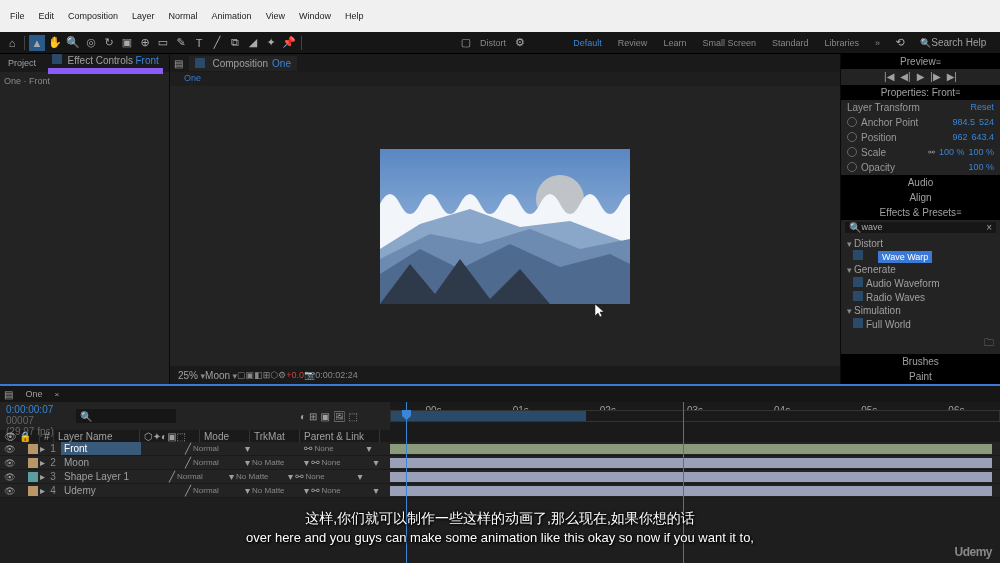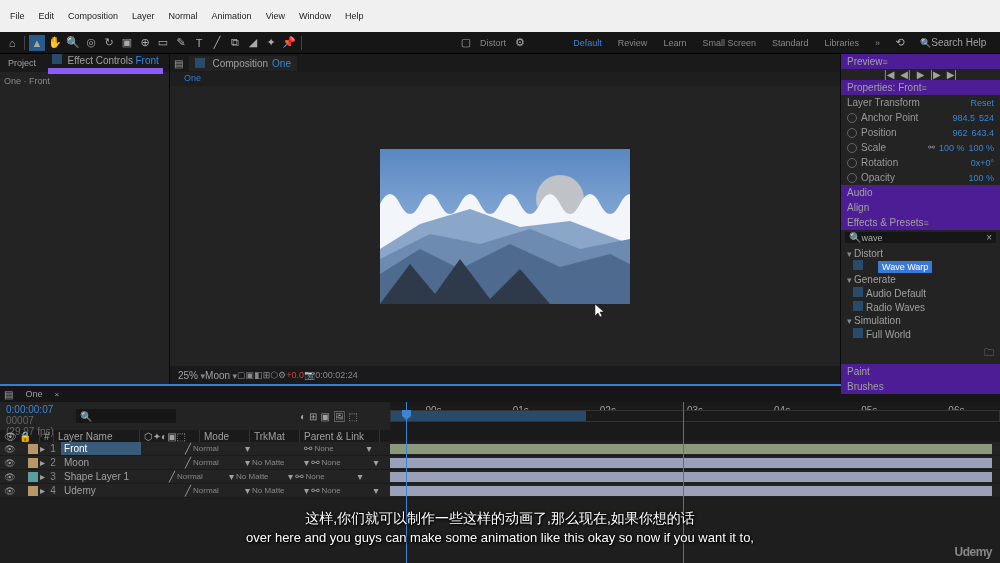--- a/index.html
+++ b/index.html
@@ -21,21 +21,21 @@
 .comp-tabs{height:18px;background:#1a1a1a;display:flex;align-items:center;padding:0 4px;gap:6px}
 .comp-tab{font-size:9px;padding:2px 6px;display:flex;align-items:center;gap:4px}
 .comp-tab.active{background:#232323}
 .sub-tabs{height:14px;background:#1e1e1e;display:flex;padding:0 8px}
 .sub-tab{font-size:9px;padding:1px 6px;color:#3a7ad6}
 .viewer{flex:1;display:flex;align-items:center;justify-content:center;background:#232323;position:relative}
 .canvas{width:250px;height:155px;background:#fff;position:relative;overflow:hidden}
 .viewer-bar{height:18px;background:#1a1a1a;display:flex;align-items:center;gap:0;padding:0 8px;font-size:9px}
 .vb-item{font-size:9px;color:#888}
 .right-panel{width:160px;background:#232323;border-left:1px solid #0a0a0a;display:flex;flex-direction:column}
-.p-header{height:16px;background:#4c1d95;padding:2px 6px;font-size:9px;display:flex;align-items:center;justify-content:flex-start}
+.p-header{height:16px;background:#000000;padding:2px 6px;font-size:9px;display:flex;align-items:center;justify-content:center}
 .p-header .x{font-size:9px;color:#888}
 .preview-ctrl{height:20px;display:flex;align-items:center;justify-content:center;gap:6px;font-size:10px}
 .preview-ctrl span{cursor:pointer}
 .prop-row{display:flex;align-items:center;padding:2px 6px;font-size:9px;gap:4px}
 .prop-label{flex:1;color:#999}
 .prop-val{color:#3a85d6;font-size:9px}
 .prop-reset{color:#3a85d6;font-size:9px}
 .stopwatch{width:10px;height:10px;border:1px solid #666;border-radius:50%;flex-shrink:0}
 .ep-search{margin:2px 4px;height:14px;background:#161616;display:flex;align-items:center;padding:0 4px}
 .ep-search input{background:transparent;border:none;font-size:9px;color:#aaa;flex:1;outline:none}
@@ -234,57 +234,52 @@
       </div>
     <div class="prop-row">
         <span class="stopwatch"></span>
         <span class="prop-label">Scale</span>
         <span style="font-size:8px">⚯</span>
         <span class="prop-val">100 %</span>
         <span class="prop-val">100 %</span>
       </div>
     <div class="prop-row">
         <span class="stopwatch"></span>
-        <span class="prop-label">Rotation</span>
-        <span class="prop-val">0x+0°</span>
-      </div>
-    <div class="prop-row">
-        <span class="stopwatch"></span>
         <span class="prop-label">Opacity</span>
         <span class="prop-val">100 %</span>
       </div>
 
     <div class="p-header">
         <span>Audio</span>
       </div>
     <div class="p-header">
         <span>Align</span>
       </div>
 
     <div class="p-header">
         <span>Effects &amp; Presets</span>
         <span class="x">≡</span>
       </div>
     <div class="ep-search">🔍<input value="wave" style=""><span>×</span></div>
     <div class="ep-tree">
       <div class="ep-cat">▾ <span>Distort</span></div>
       <div style="padding-left:12px"><span class="fx-icon"></span><span class="ep-item hl">Wave Warp</span></div>
       <div class="ep-cat">▾ <span>Generate</span></div>
-      <div class="ep-item"><span class="fx-icon"></span><span>Audio Default</span></div>
+      <div class="ep-item"><span class="fx-icon"></span><span>Audio Waveform</span></div>
       <div class="ep-item"><span class="fx-icon"></span><span>Radio Waves</span></div>
       <div class="ep-cat">▾ <span>Simulation</span></div>
       <div class="ep-item"><span class="fx-icon"></span><span>Full World</span></div>
     </div>
     <div style="text-align:right;padding:2px 6px"><span>🗀</span></div>
 
     <div class="p-header">
+        <span>Brushes</span>
+      </div>
+    <div class="p-header">
         <span>Paint</span>
-      </div>
-    <div class="p-header">
-        <span>Brushes</span>
       </div>
   </div>
 </div>
 
 <div class="timeline">
   <div class="tl-tabs">
     <span>▤</span>
     <span class="tl-tab">One</span>
     <span style="font-size:8px">×</span>
   </div>

